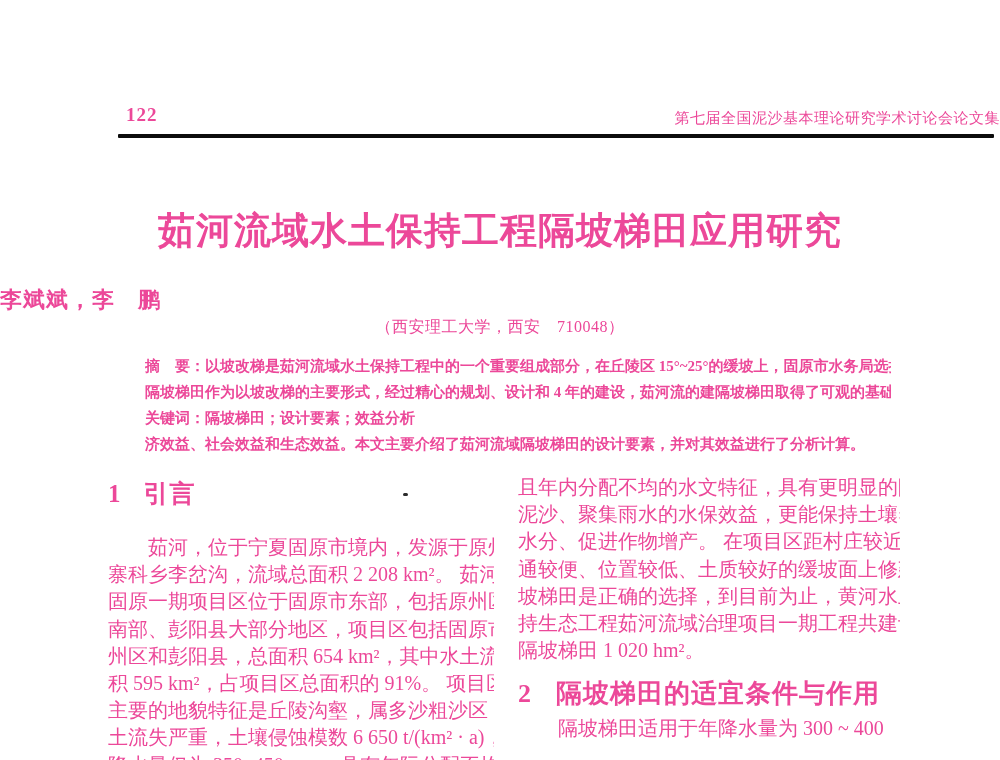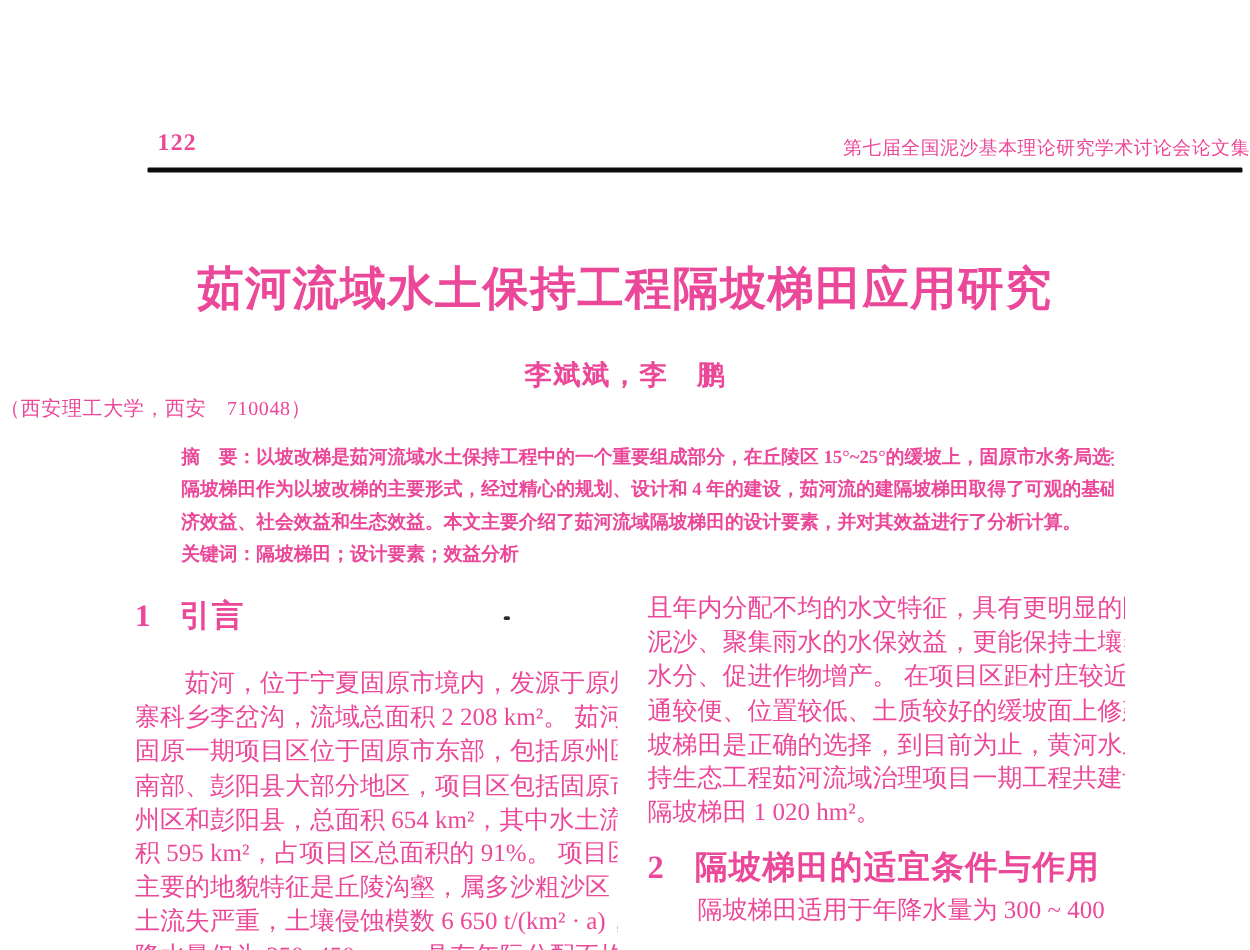--- a/index.html
+++ b/index.html
@@ -43,28 +43,28 @@
     left: 0; right: 0; top: 206px;
     text-align: center;
     font-size: 37px;
     font-weight: 700;
     letter-spacing: 1px;
     white-space: nowrap;
   }
   .authors {
     position: absolute;
     left: 0; right: 0; top: 285px;
-    text-align: center;
     font-size: 22px;
     font-weight: 600;
     letter-spacing: 1px;
   }
   .affiliation {
     position: absolute;
     left: 0; right: 0; top: 317px;
+    text-align: center;
     font-size: 16px;
     letter-spacing: 0.5px;
   }
 
   
   .abstract {
     position: absolute;
     left: 145px; top: 353px;
     width: 746px;
     font-size: 15px;
@@ -135,22 +135,22 @@
   <div class="header-title">第七届全国泥沙基本理论研究学术讨论会论文集</div>
   <div class="header-rule"></div>
 
   <div class="article-title">茹河流域水土保持工程隔坡梯田应用研究</div>
   <div class="authors">李斌斌，李　鹏</div>
   <div class="affiliation">（西安理工大学，西安　710048）</div>
 
   <div class="abstract">
     <div class="a-line">摘　要：以坡改梯是茹河流域水土保持工程中的一个重要组成部分，在丘陵区 15°~25°的缓坡上，固原市水务局选择建设</div>
     <div class="a-line">隔坡梯田作为以坡改梯的主要形式，经过精心的规划、设计和 4 年的建设，茹河流的建隔坡梯田取得了可观的基础效益、经</div>
+    <div class="a-line">关键词：隔坡梯田；设计要素；效益分析</div>
     <div class="a-line">济效益、社会效益和生态效益。本文主要介绍了茹河流域隔坡梯田的设计要素，并对其效益进行了分析计算。</div>
-    <div class="a-line">关键词：隔坡梯田；设计要素；效益分析</div>
   </div>
 
   <div class="scan-dot"></div>
 
   <div class="col col-left">
     <div class="section-h1">
       <span class="sec-no">1</span><span>引言</span>
     </div>
     <div class="body-line indent">茹河，位于宁夏固原市境内，发源于原州区</div>
     <div class="body-line">寨科乡李岔沟，流域总面积 2 208 km²。 茹河流域</div>

